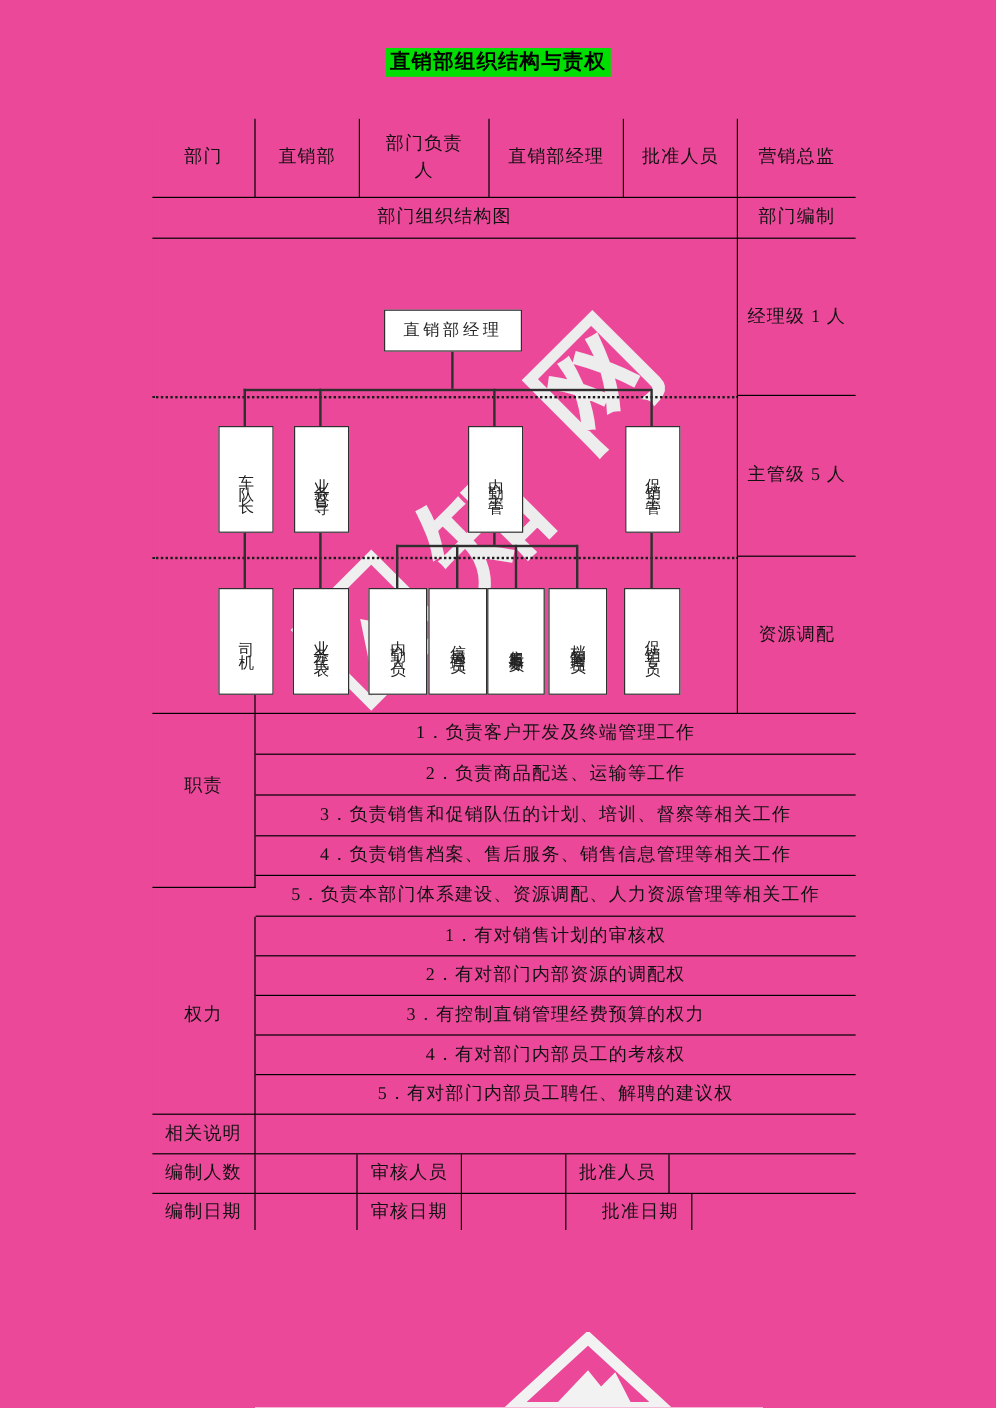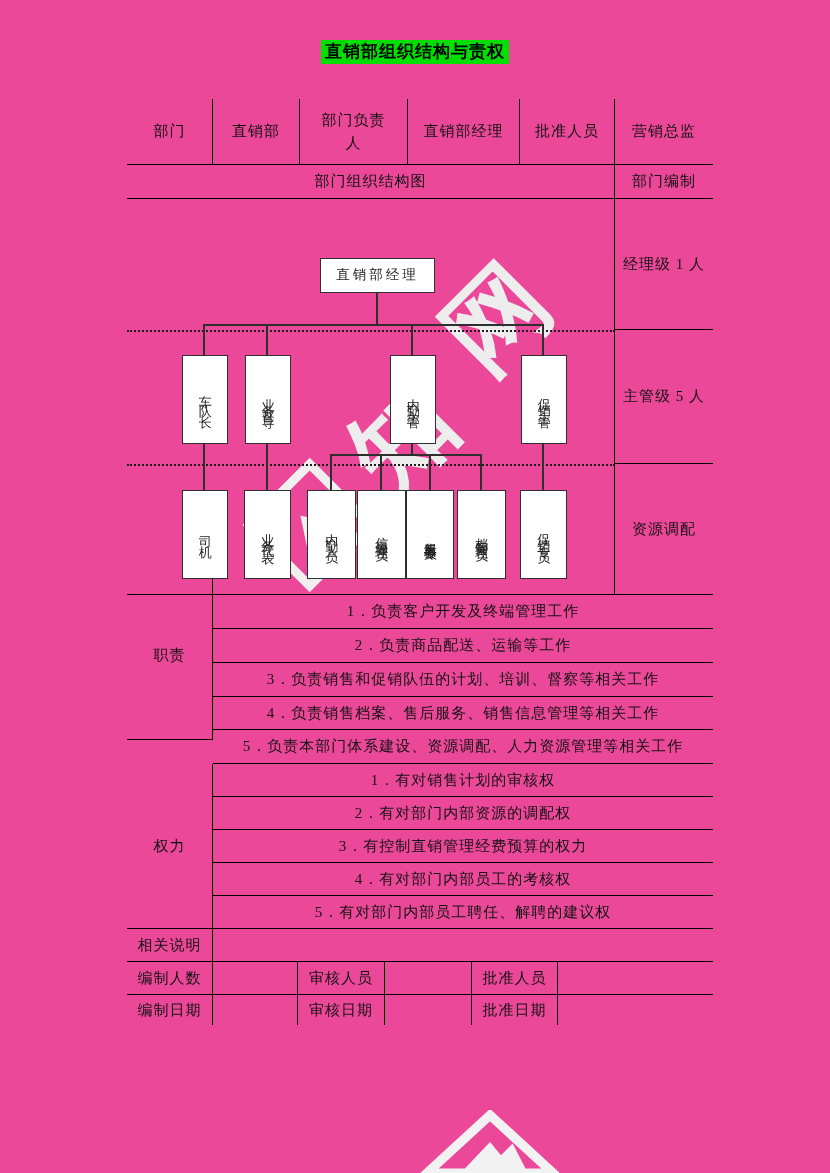--- a/index.html
+++ b/index.html
@@ -225,21 +225,21 @@
       </div>
     <div class="cell nbb" style="left:86px;top:896px;width:85px;height:30px;">
         <span></span>
       </div>
     <div class="cell nbb" style="left:171px;top:896px;width:87px;height:30px;">
         <span>审核日期</span>
       </div>
     <div class="cell nbb" style="left:258px;top:896px;width:87px;height:30px;">
         <span></span>
       </div>
-    <div class="cell nbb" style="left:345px;top:896px;width:86px;height:30px;">
+    <div class="cell nbb" style="left:364px;top:896px;width:86px;height:30px;">
         <span>批准日期</span>
       </div>
     <div class="cell nbr nbb" style="left:431px;top:896px;width:155px;height:30px;">
         <span></span>
       </div>
 
   </div>
 
   <div class="wm-bottom">
     <svg width="170" height="63" viewBox="0 0 170 75">

